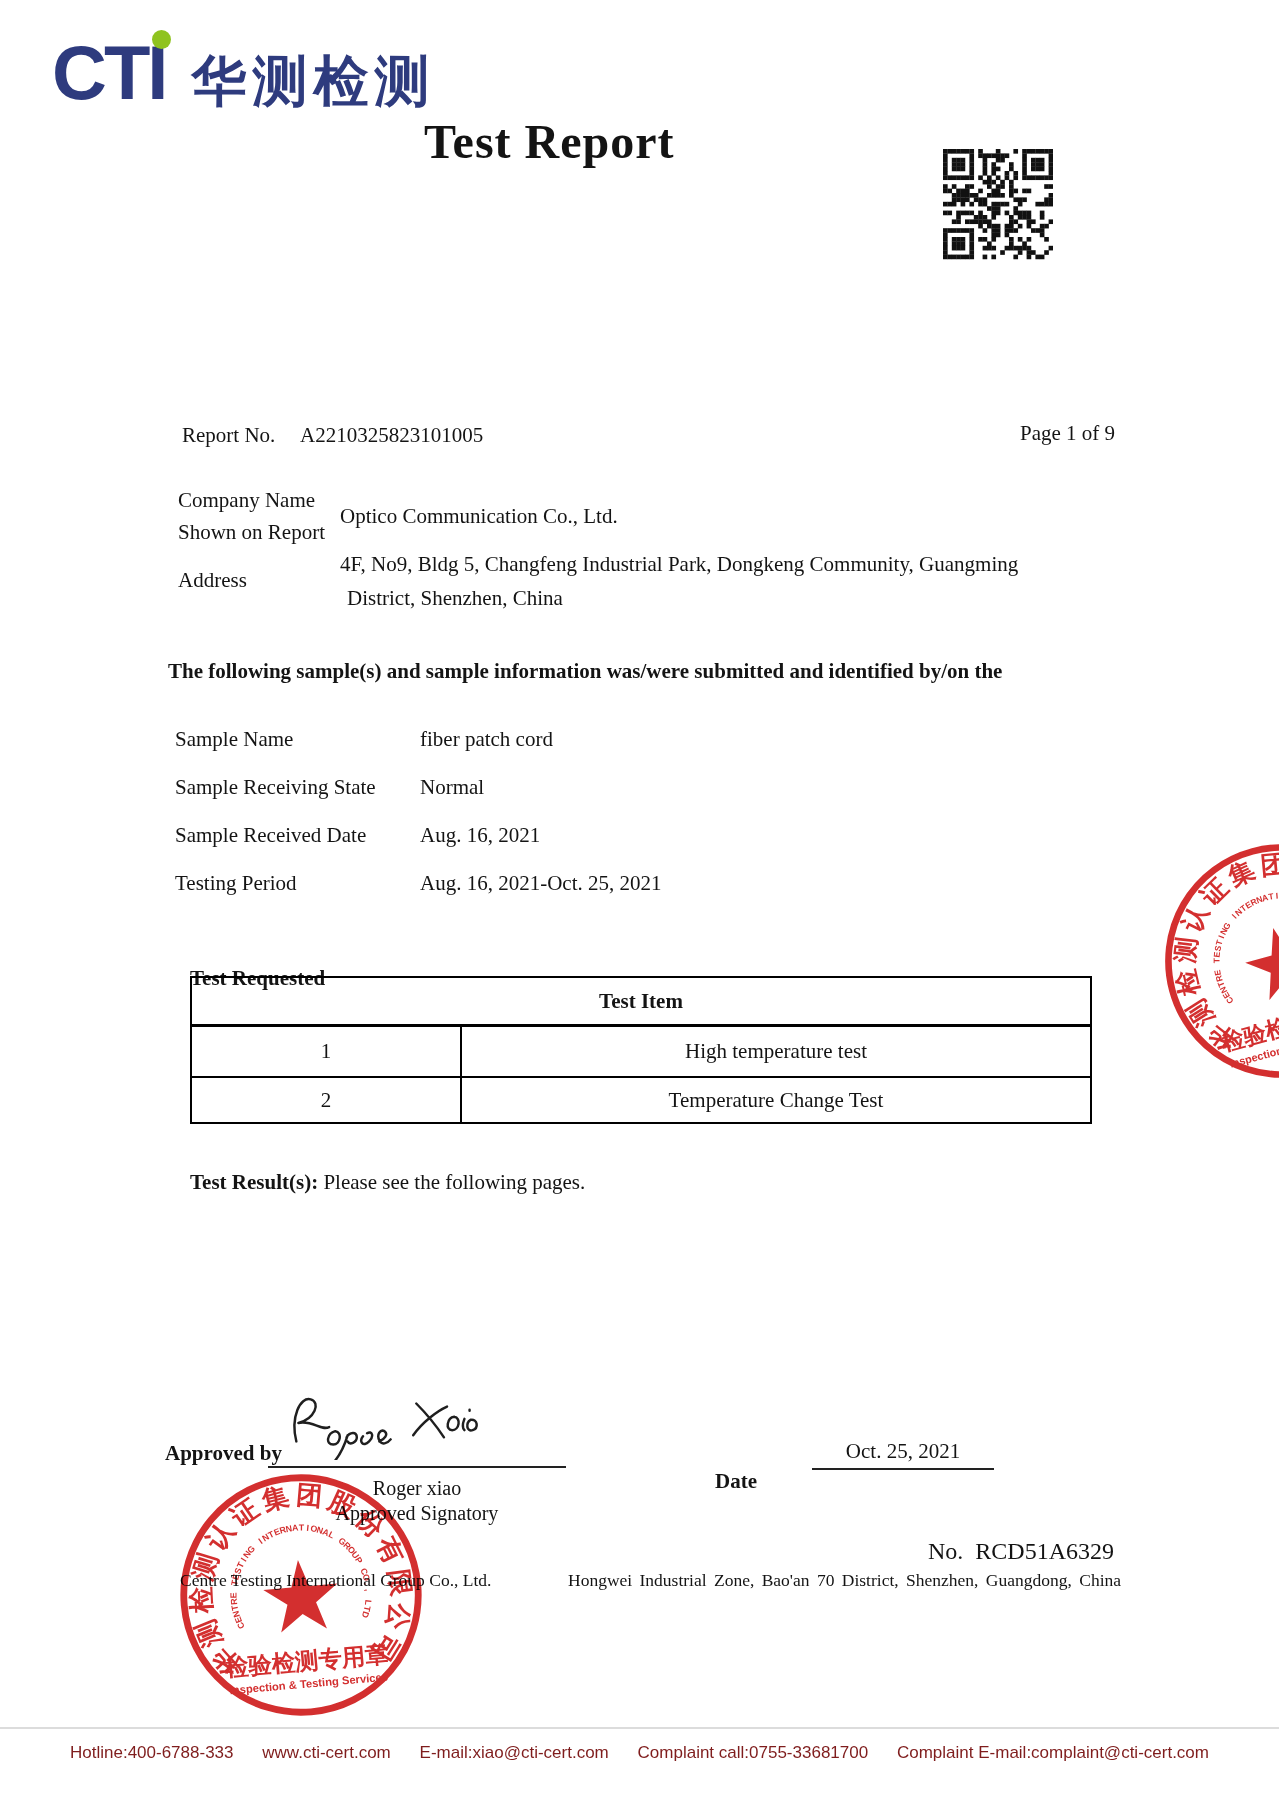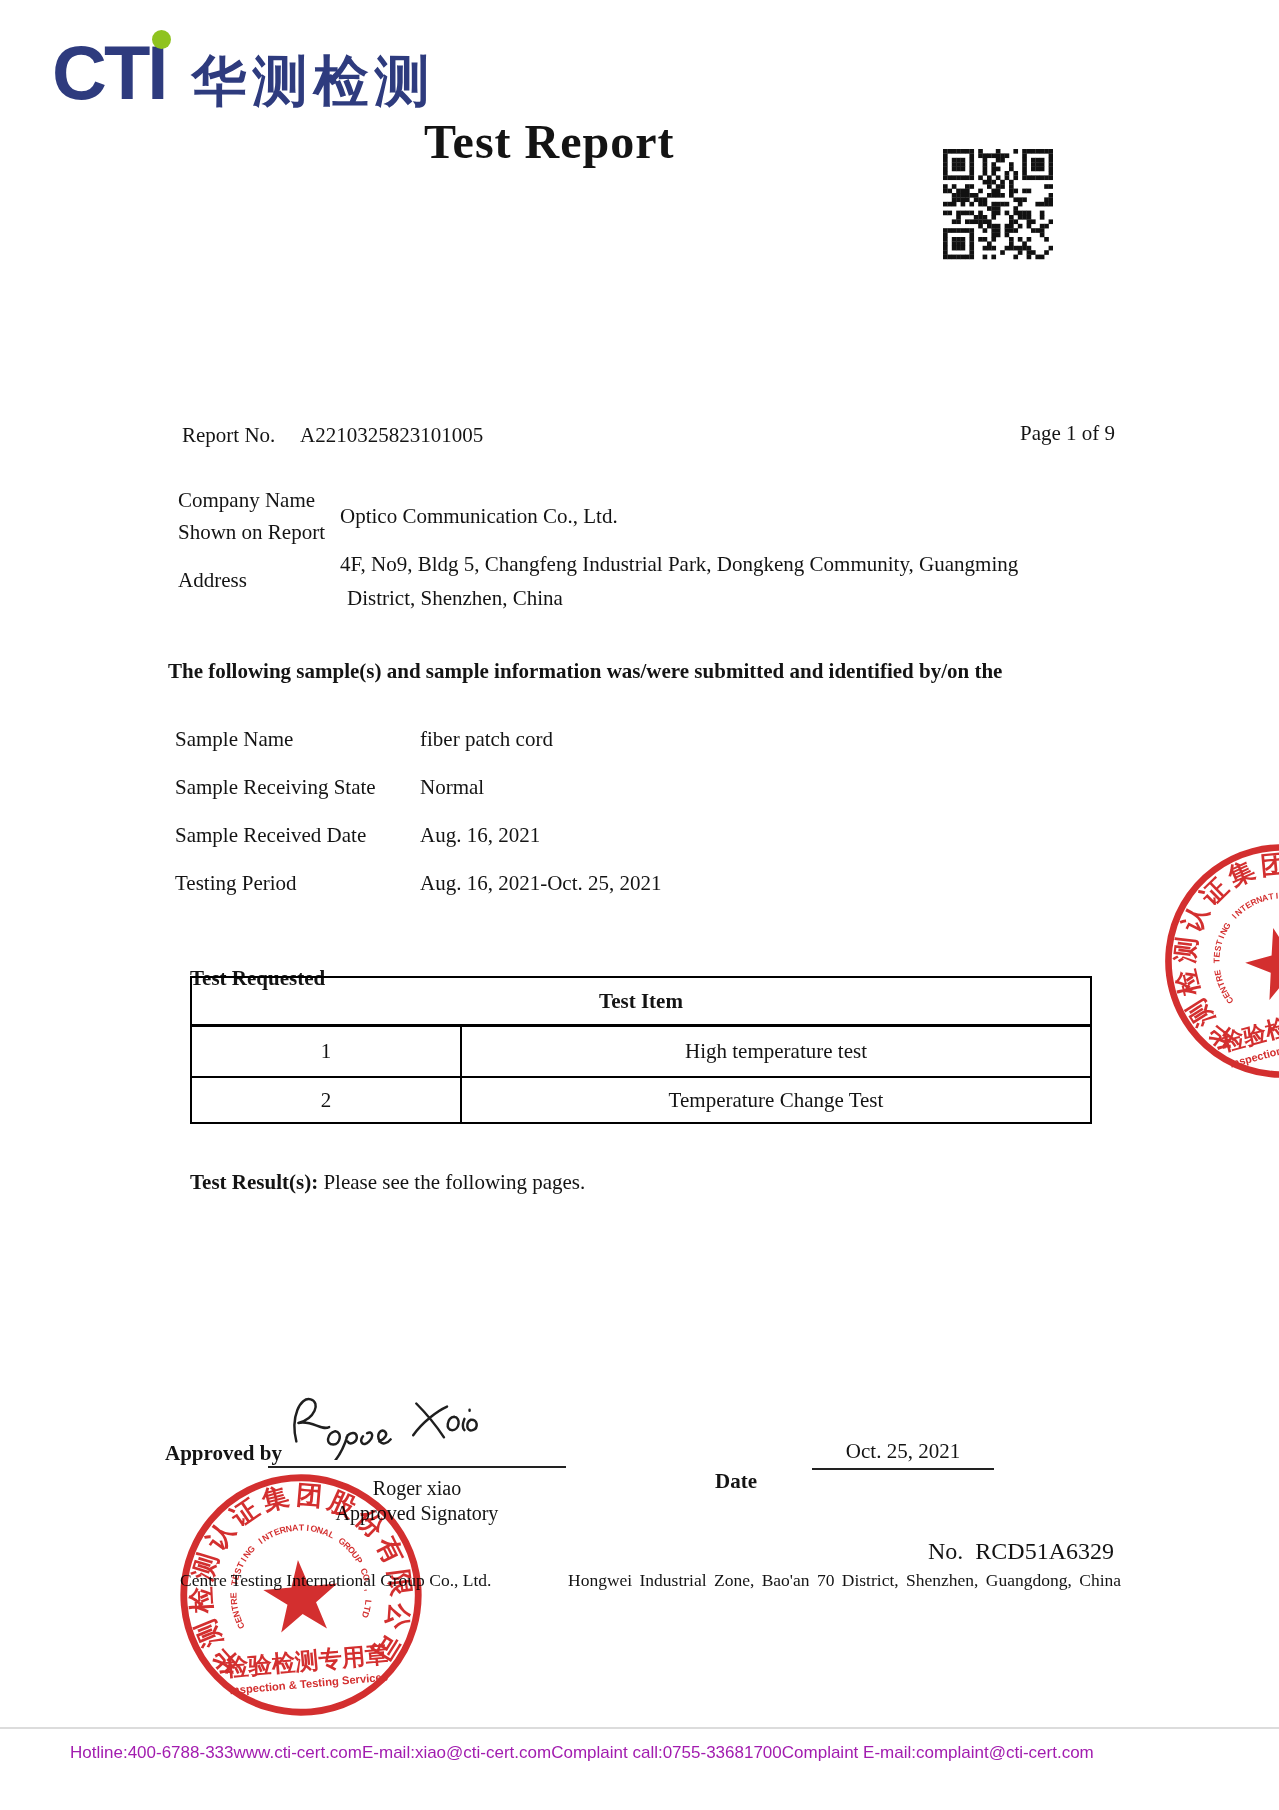--- a/index.html
+++ b/index.html
@@ -66,22 +66,22 @@
 
   .cert-no{left:928px;top:1538px;font-size:24px;white-space:pre;}
   .cfoot-name{left:180px;top:1570px;font-size:17.5px;}
   .cfoot-addr{left:568px;top:1570px;font-size:17.5px;word-spacing:3px;}
 
   .stamp{mix-blend-mode:multiply;opacity:.93;}
   .stamp-left{left:174px;top:1468px;width:254px;height:254px;transform:rotate(-5deg);}
   .stamp-right{left:1159px;top:838px;width:246px;height:246px;transform:rotate(-15deg);}
 
   .footer-line{left:0;top:1727px;width:1279px;height:2px;background:#dcdcdc;}
-  .footer{left:70px;top:1743px;width:1139px;display:flex;
-    font-family:"Liberation Sans",sans-serif;font-size:17px;color:#a21caf;white-space:nowrap;}
+  .footer{left:70px;top:1743px;width:1139px;display:flex;justify-content:space-between;
+    font-family:"Liberation Sans",sans-serif;font-size:17px;color:#7f1d1d;white-space:nowrap;}
 </style>
 </head>
 <body>
 
 <div class="page">
 
   <div class="logo">
     <span class="logo-cti">
       <span>CTI</span>
       <span class="logo-dot"></span>

